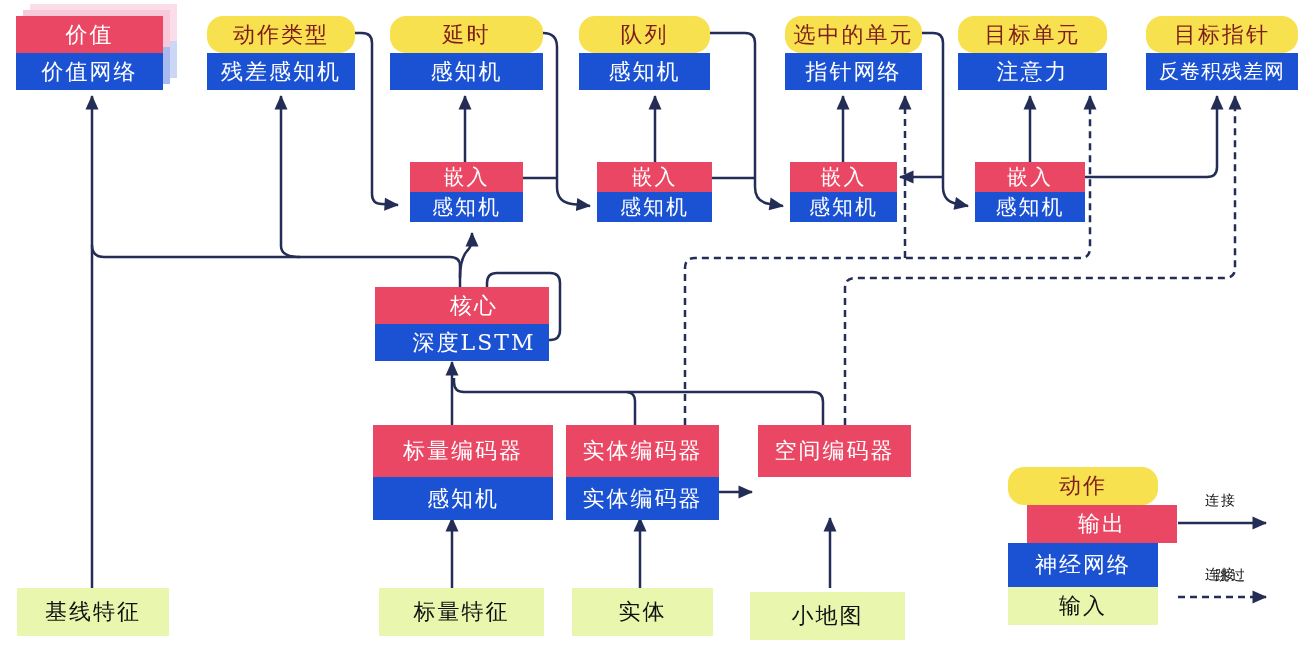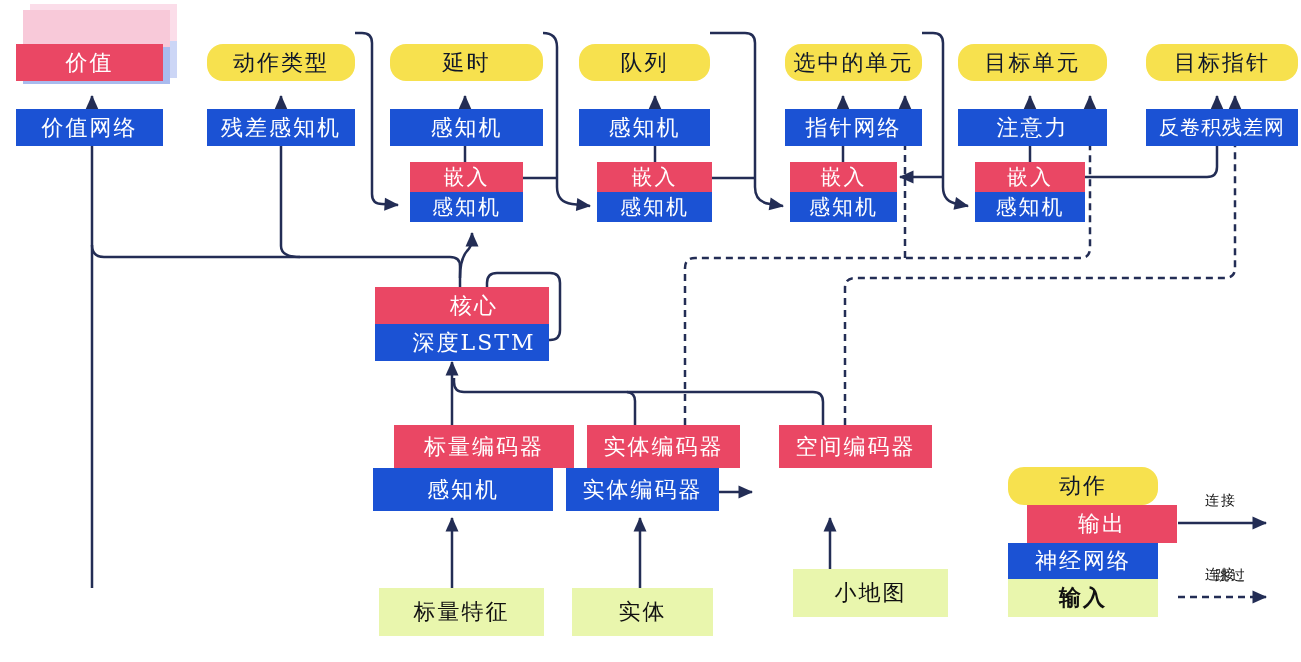--- a/index.html
+++ b/index.html
@@ -6,28 +6,28 @@
   #stage{
     position:relative;width:1301px;height:662px;background:#ffffff;overflow:hidden;
     font-family:"DejaVu Serif","Liberation Serif",serif;
   }
   #wires{position:absolute;left:0;top:0;width:1301px;height:662px;}
   .node{position:absolute;text-align:center;}
   .half{
     width:100%;display:flex;align-items:center;justify-content:center;
     font-size:22px;letter-spacing:2px;color:#ffffff;white-space:nowrap;
   }
-  .yellow{background:#f7e14e;color:#0f172a;border-radius:16px;}
+  .yellow{background:#f7e14e;color:#7f1d1d;border-radius:16px;}
   .red{background:#ea4764;}
   .blue{background:#1b52d4;}
   .green{background:#e9f6ad;color:#111111;}
-  .row-top .half{height:37px;margin-top:28px;}
+  .row-top .half{height:37px;}
   .row-embed .half{height:30px;font-size:21px;}
   .row-core .half{height:37px;padding-left:24px;}
-  .row-enc .half-a{height:43px;margin-left:21px;}
+  .row-enc .half-a{height:52px;}
   .row-enc .half-b{height:43px;}
   .input-box{height:48px;display:flex;align-items:center;justify-content:center;
     font-size:22px;letter-spacing:2px;background:#e9f6ad;color:#111111;white-space:nowrap;}
   .smalltxt{font-size:20px !important;letter-spacing:1px !important;}
   
   .ghost{position:absolute;width:147px;}
   .ghost .g-top{height:37px;}
   .ghost .g-bot{height:37px;}
   .g1 .g-top{background:#f8c9d9;}
   .g1 .g-bot{background:#a9bbee;}
@@ -167,27 +167,28 @@
     <div class="half half-b blue">感知机</div>
   </div>
   <div class="node row-enc" style="left:566px;top:425px;width:153px;">
     <div class="half half-a red">实体编码器</div>
     <div class="half half-b blue">实体编码器</div>
   </div>
   <div class="node row-enc" style="left:758px;top:425px;width:153px;">
     <div class="half half-a red">空间编码器</div>
   </div>
 
+  <div class="node input-box" style="left:17px;top:588px;width:152px;">基线特征</div>
   <div class="node input-box" style="left:379px;top:588px;width:165px;">标量特征</div>
   <div class="node input-box" style="left:572px;top:588px;width:141px;">实体</div>
-  <div class="node input-box" style="left:750px;top:569px;width:155px;margin-left:43px;">小地图</div>
+  <div class="node input-box" style="left:750px;top:592px;width:155px;">小地图</div>
 
   <div class="node" style="left:1008px;top:467px;width:150px;">
     <div class="half yellow" style="height:38px;">动作</div>
     <div class="half red" style="height:38px;margin-left:19px;">输出</div>
-    <div class="half blue" style="height:36px;">神经网络</div>
-    <div class="half green" style="height:38px;font-weight:bold;">输入</div>
+    <div class="half blue" style="height:44px;">神经网络</div>
+    <div class="half green" style="height:38px;">输入</div>
   </div>
   <div class="legend-label" style="left:1175px;top:492px;width:92px;">连接</div>
   <div class="legend-label" style="left:1185px;top:538px;width:92px;margin-top:29px;">跳过</div>
   <div class="legend-label" style="left:1175px;top:566px;width:92px;">连接</div>
 
 </div>
 
 </body></html>

